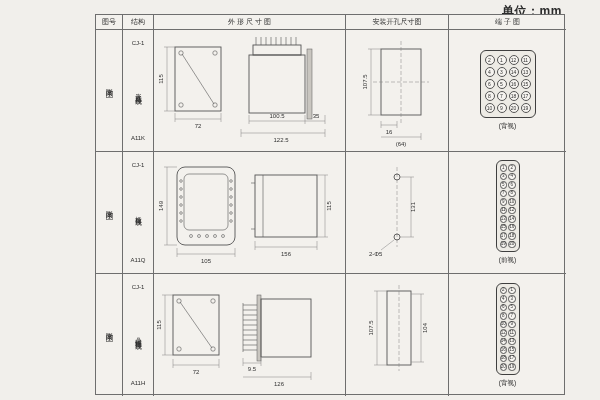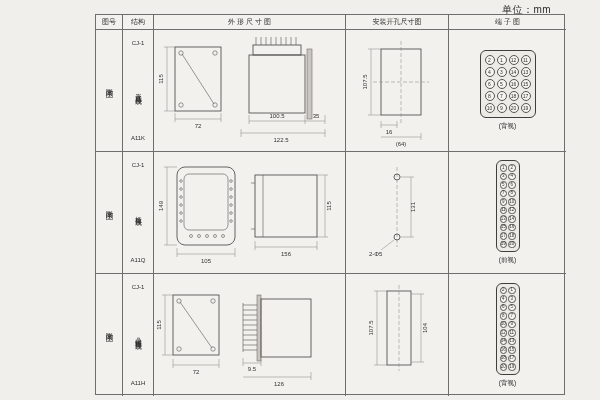--- a/index.html
+++ b/index.html
@@ -6,21 +6,21 @@
   html, body { width: 600px; height: 400px; }
   body {
     background: #f1efeb;
     font-family: "Liberation Sans", sans-serif;
     color: #2b2b2b;
     position: relative;
     overflow: hidden;
   }
   .unit {
     position: absolute; top: 3px; left: 502px;
-    font-size: 10px; letter-spacing: .5px;
+    font-size: 12px; letter-spacing: .5px; font-weight: bold;
   }
   .tbl {
     position: absolute; left: 95px; top: 14px;
     width: 470px; height: 381px;
     display: grid;
     grid-template-columns: 27px 31px 192px 103px 117px;
     grid-template-rows: 15px 122px 122px 122px;
     border: 1px solid #6e6e6e;
     background: #f3f1ed;
   }

